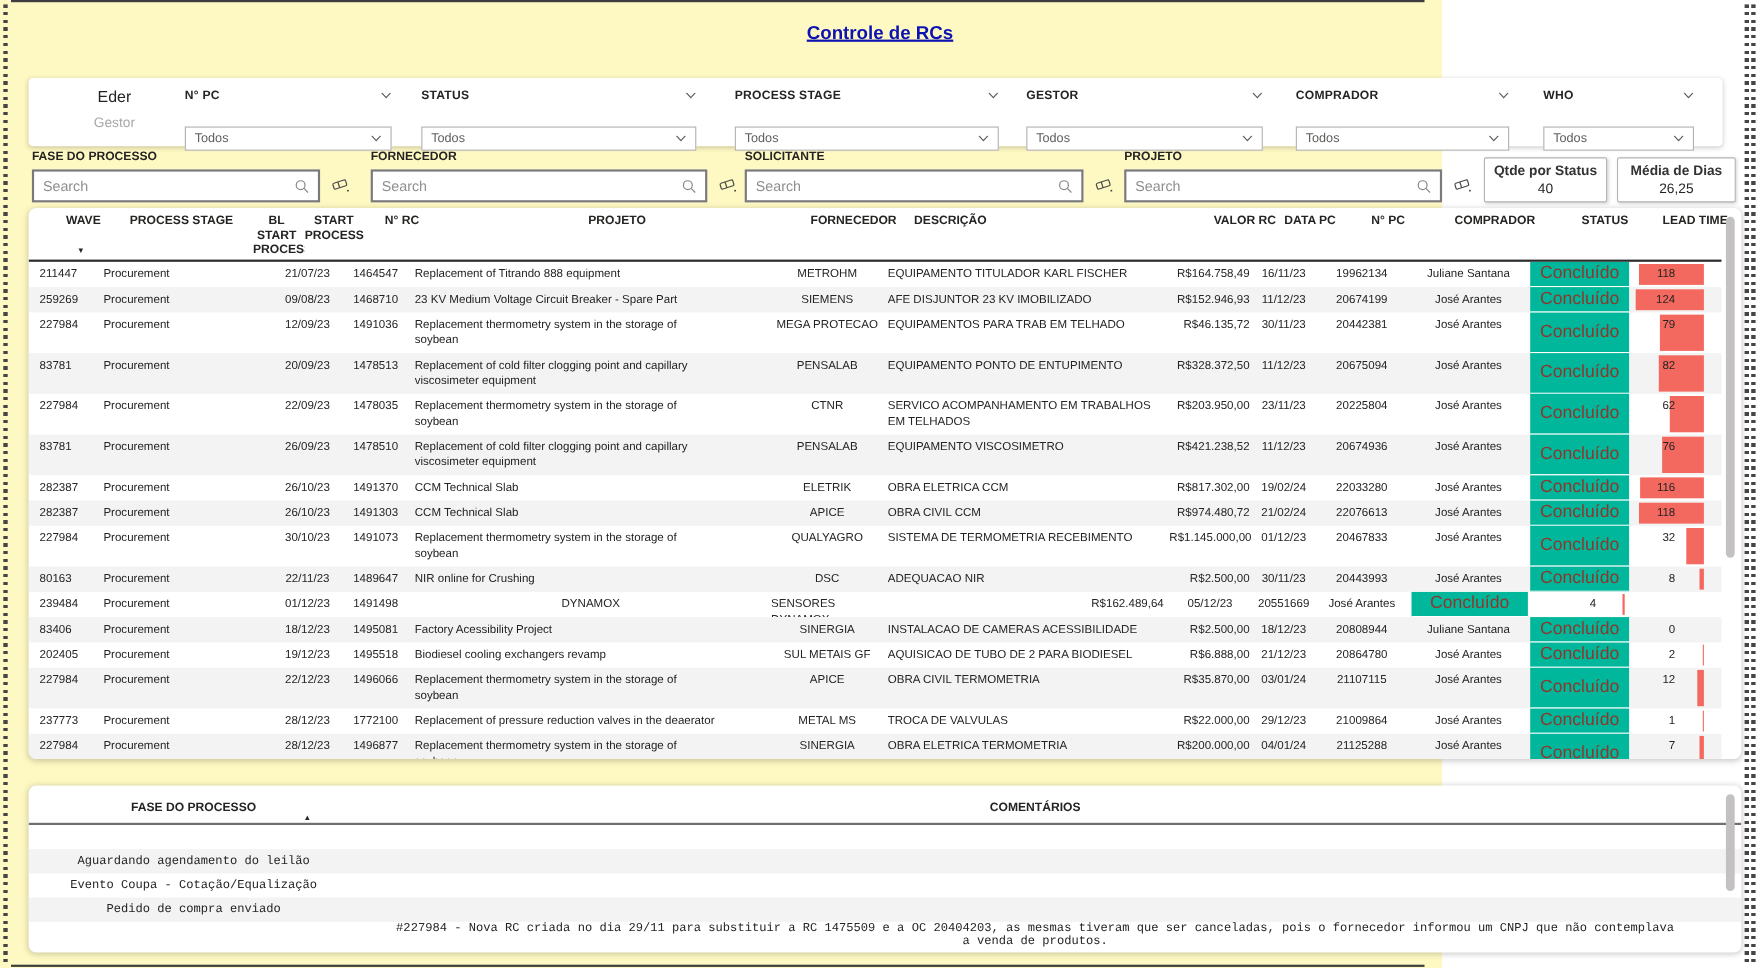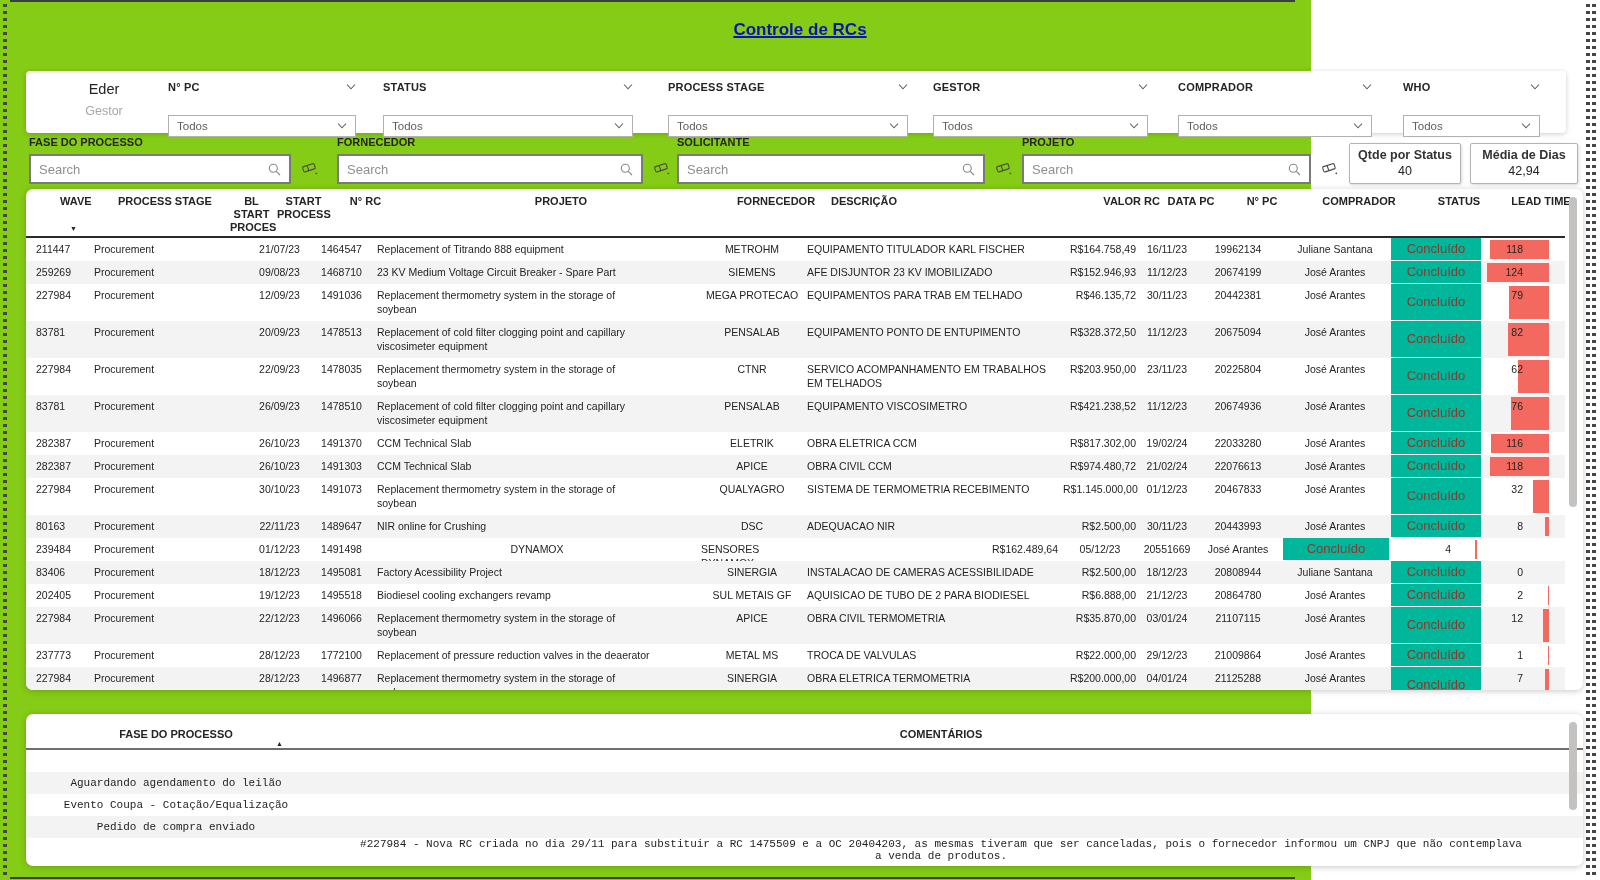--- a/index.html
+++ b/index.html
@@ -1,18 +1,18 @@
 <!DOCTYPE html>
 <html style="--title_blue: #0d12b2; --status_bg: #00b79b; --status_text: #8c382c; --bar_red: #f4695f;"><head>
 <meta charset="utf-8">
 <style>
   * { box-sizing: border-box; margin: 0; padding: 0; }
   html,body { width:1600px; height:880px; background:#fff; overflow:hidden;
     font-family:"Liberation Sans", sans-serif; color:#252423; }
-  .stage { position:relative; width:1311px; height:880px; background:#84cc16; }
+  .stage { position:relative; width:1311px; height:880px; background:#fef9c3; }
 
   
   .hline { position:absolute; left:10px; right:16px; height:2px; background:#3d3d3d; }
   .hline.top { top:0; } .hline.bottom { bottom:1px; }
   .dots { position:absolute; top:4px; bottom:4px; width:4px;
     background-image:repeating-linear-gradient(to bottom,#454545 0 3px,transparent 3px 7px); }
   .dots.l1 { left:3px; } .dots.r1 { left:1586px; } .dots.r2 { left:1592px; }
 
   
   .title { position:absolute; top:20px; left:0; width:1600px; text-align:center;
@@ -77,21 +77,21 @@
   .t-row.alt { background:#f3f3f3; }
   .t-row .cell { font-size:10.5px; line-height:13.5px; padding-top:5px; overflow:hidden;
     white-space:pre-line; }
   .al { text-align:left; padding-right:6px; }
   .ac { text-align:center; padding-right:4px; }
   .ar { text-align:right; padding-right:5px; }
   .c-status { position:relative; padding:0 !important; }
   .status-fill { position:absolute; left:0; top:0; right:2px; bottom:0;
     background:var(--status_bg,#00b79b); border-bottom:1px solid #fff;
     display:flex; align-items:center; justify-content:center;
-    font-size:13px; color:var(--status_text,#8c382c); }
+    font-size:16px; color:var(--status_text,#8c382c); }
   .c-lead { position:relative; padding:0 !important; }
   .lead-bar { position:absolute; right:6px; top:2px; bottom:2px;
     background:var(--bar_red,#f4695f); }
   .lead-num { position:absolute; top:5px; right:32px; font-size:10.5px; }
   .v-scroll { position:absolute; width:8px; border-radius:4px; background:#c4c2c0; }
   .main-scroll { left:1543px; top:8px; height:310px; }
   .bottom-scroll { left:1543px; top:8px; height:88px; }
 
   
   .bottom-panel { position:absolute; left:26px; top:714px; width:1557px; height:152px;
@@ -288,21 +288,21 @@
         </div>
       </div>
     </div>
   <div id="kpi-cards">
       <div class="kpi k1">
         <div class="kpi-label">Qtde por Status</div>
         <div class="kpi-value">40</div>
       </div>
       <div class="kpi k2">
         <div class="kpi-label">Média de Dias</div>
-        <div class="kpi-value">42,94</div>
+        <div class="kpi-value">26,25</div>
       </div>
     </div>
 
   <div class="main-panel">
     <div class="t-header t-grid" id="table-header">
         <div class="hcell al">WAVE</div>
         <div class="hcell al">PROCESS STAGE</div>
         <div class="hcell ac">BL START
 PROCESS</div>
         <div class="hcell ac">START

